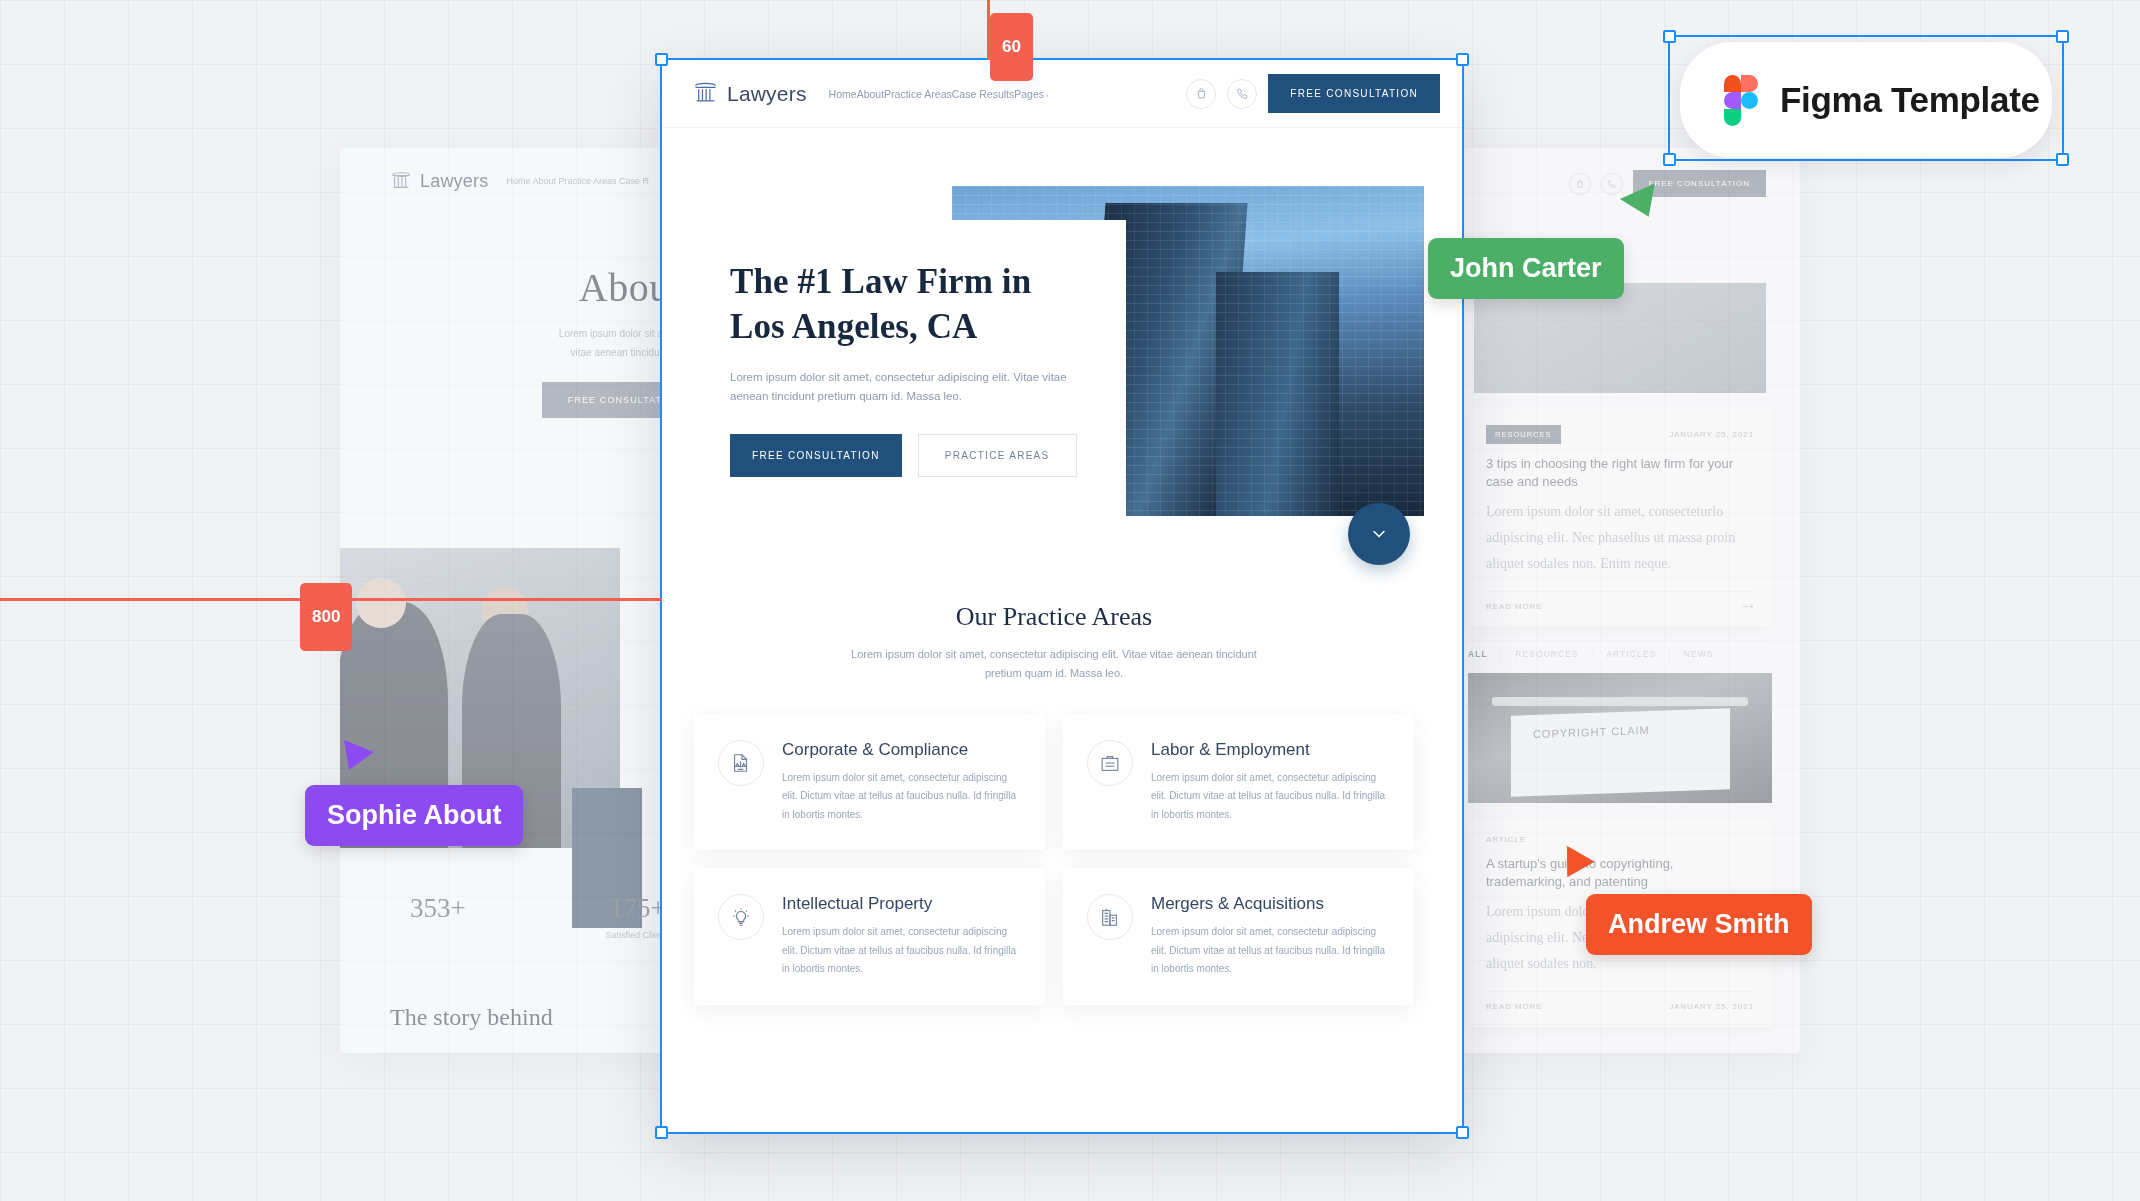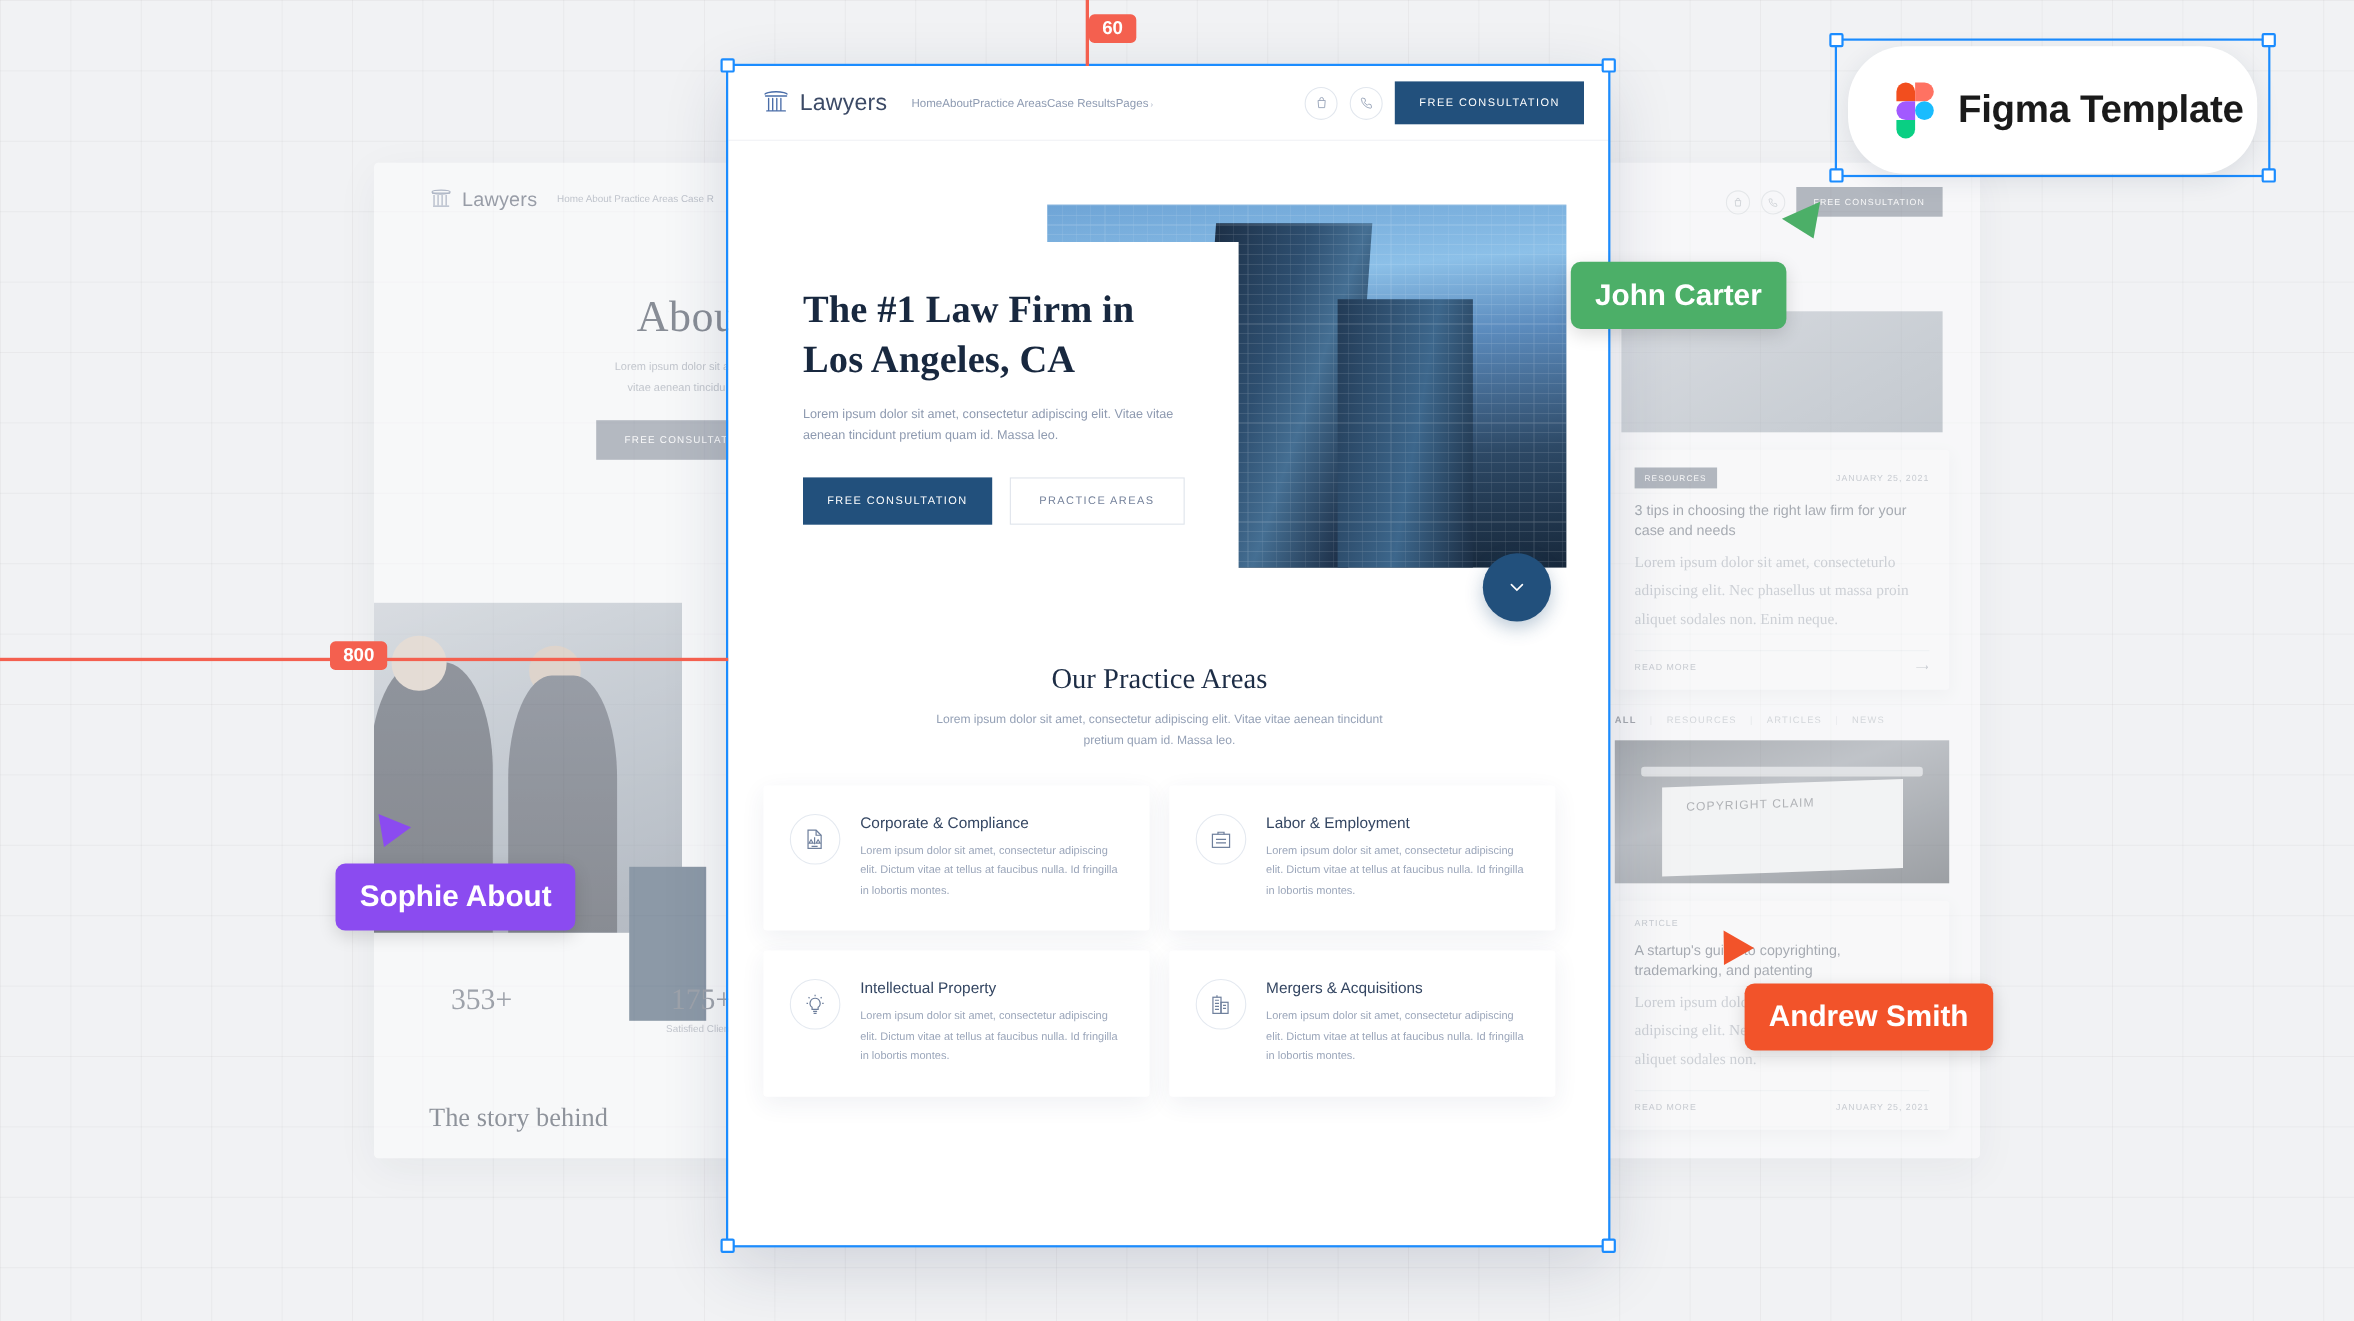--- a/index.html
+++ b/index.html
@@ -251,41 +251,41 @@
   }
   .pa-card {
     background:#fff; border-radius:3px; padding:26px 24px;
     box-shadow:0 6px 22px rgba(40,60,100,0.07);
     display:flex; gap:18px; align-items:flex-start;
   }
   .pa-ico {
     flex:0 0 auto; width:46px; height:46px; border-radius:50%;
     border:1px solid #e4e9f0; display:flex; align-items:center; justify-content:center;
   }
-  .pa-h { font-size:14px; color:#344662; margin-bottom:9px; }
+  .pa-h { font-size:17px; color:#344662; margin-bottom:9px; }
   .pa-b { font-size:10px; color:#9ba6ba; line-height:1.85; }
 
   
   .sel-box {
     position:absolute; border:2px solid #1b8cff; pointer-events:none;
   }
   #sel-main { left:660px; top:58px; width:804px; height:1076px; }
   #sel-badge { left:1668px; top:35px; width:396px; height:126px; }
   .handle {
     position:absolute; width:13px; height:13px; background:#fff;
     border:2px solid #1b8cff; border-radius:2px;
   }
   .handle.tl{left:-7px;top:-7px;} .handle.tr{right:-7px;top:-7px;}
   .handle.bl{left:-7px;bottom:-7px;} .handle.br{right:-7px;bottom:-7px;}
 
   
   .meas-badge {
     position:absolute; background:#f4604f; color:#fff;
     font-size:17px; font-weight:bold; border-radius:5px;
-    padding:3px 12px; z-index:30;
+    padding:24px 12px; z-index:30;
   }
   #meas-60 { left:990px; top:13px; }
   #meas-800 { left:300px; top:583px; }
   .meas-line { position:absolute; background:#f4604f; z-index:20; }
   #line-v { left:987px; top:0px; width:3px; height:60px; }
   #line-h { left:0px; top:598px; width:662px; height:3px; }
 
   
   .cursor { position:absolute; z-index:40; }
   .cur-label {

